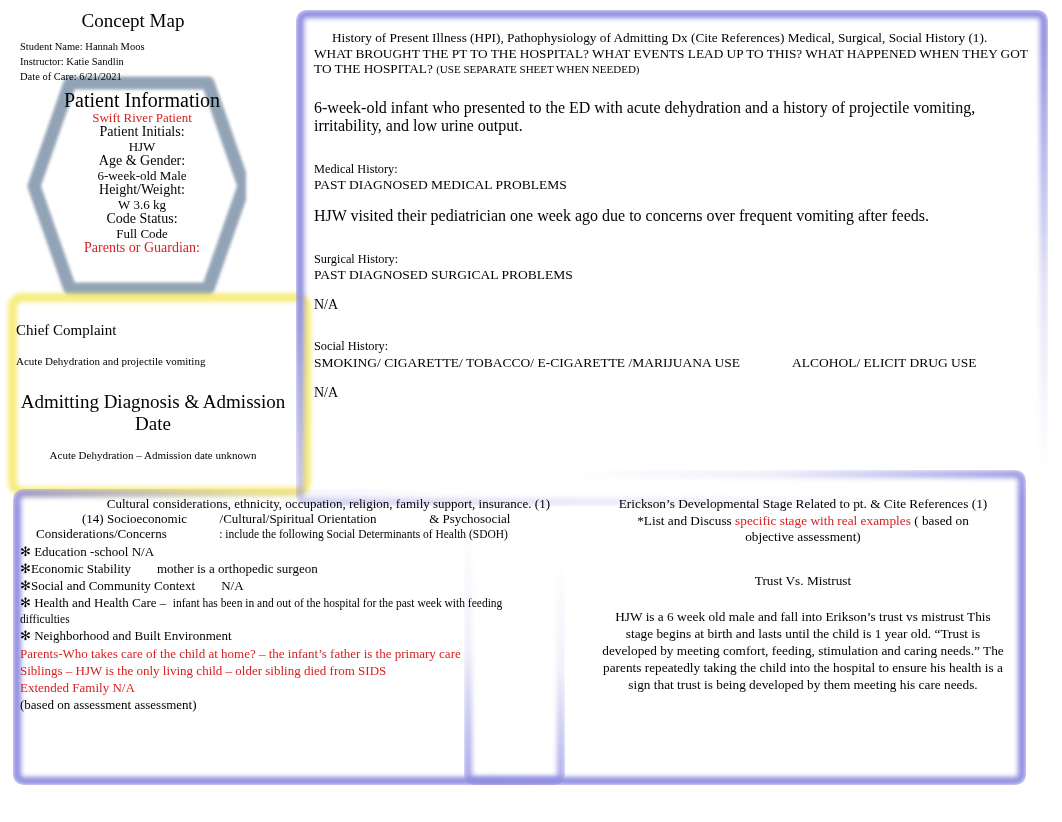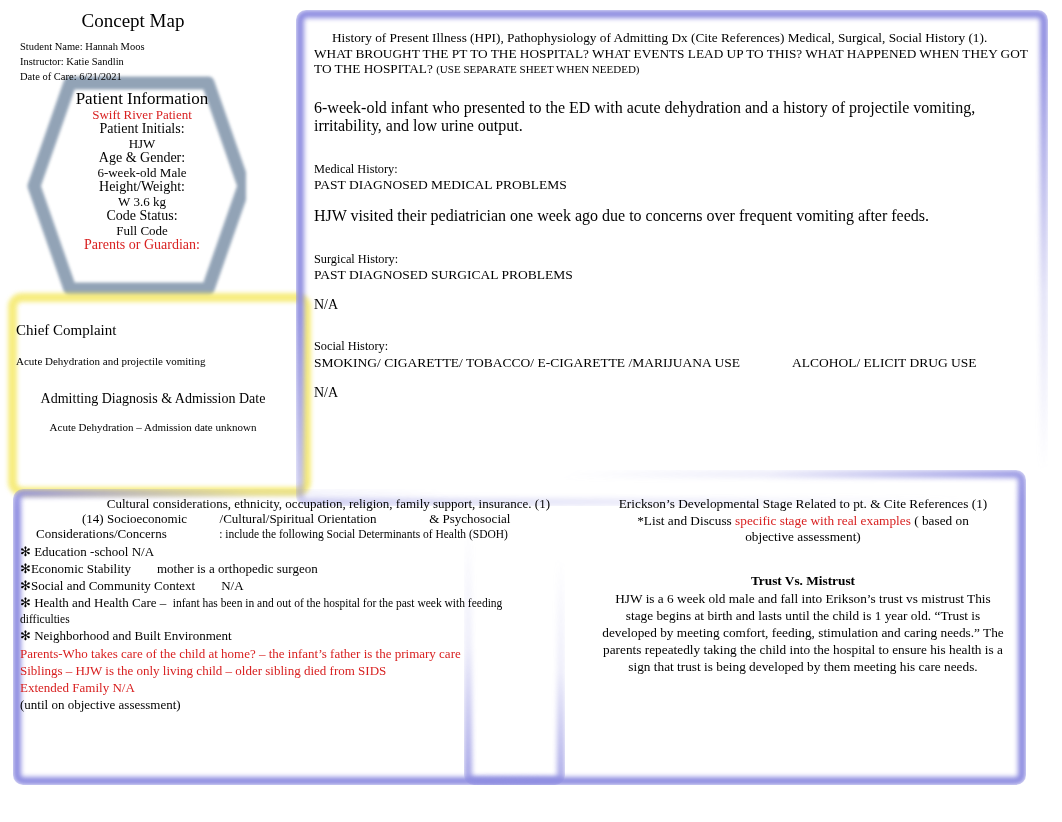--- a/index.html
+++ b/index.html
@@ -97,35 +97,35 @@
     font-size: 10.5px;
     line-height: 1.42;
   }
 
   .patient-info {
     left: 18px; top: 90px; width: 248px;
     text-align: center;
     font-size: 14px;
     line-height: 1.07;
   }
-  .patient-info .pi-title { font-size: 17px; }
+  .patient-info .pi-title { font-size: 20px; }
   .red { color: #d81f1f; }
   .pi-val { font-size: 13px; }
 
   .chief {
     left: 16px; top: 322px; width: 272px;
   }
   .chief .hd { font-size: 15px; }
   .chief .bd { font-size: 11px; margin-top: 16px; }
 
   .admitting {
     left: 14px; top: 391px; width: 278px;
     text-align: center;
   }
-  .admitting .hd { font-size: 14px; }
+  .admitting .hd { font-size: 19px; }
   .admitting .bd { font-size: 11px; margin-top: 14px; }
 
   
   .hpi {
     left: 314px; top: 30px; width: 724px;
   }
   .hpi-head {
     font-size: 13.3px;
     line-height: 1.18;
   }
@@ -161,21 +161,21 @@
 
   
   .erickson {
     left: 600px; top: 496px; width: 406px;
     text-align: center;
     font-size: 13.3px;
     line-height: 1.2;
   }
   .erickson .e-head { line-height: 1.25; }
   .erickson .e-body { margin-top: 26px; line-height: 1.28; }
-  .erickson .e-stage { margin-bottom: 1px; font-weight: bold; }
+  .erickson .e-stage { margin-bottom: 19px; }
 </style>
 </head>
 <body>
 
 <svg class="shape hexagon" viewBox="0 0 238 222" xmlns="http://www.w3.org/2000/svg">
   <polygon points="62,8 200,8 236,111 200,214 62,214 26,111" fill="none" stroke="#8d9fb3" stroke-width="13" stroke-linejoin="round"></polygon>
 </svg>
 
 <div class="shape yellow-box"></div>
 <div class="shape hpi-box"></div>
@@ -276,21 +276,21 @@
   <div class="bullet-line">
     <span class="snow">✻</span> <span>Health and Health Care –</span>&nbsp;&nbsp;<span class="sdoh-sm">infant has been in and out of the hospital for the past week with feeding difficulties</span>
   </div>
   <div class="bullet-line">
     <span class="snow">✻</span> <span>Neighborhood and Built Environment</span>
   </div>
 
   <div class="red bullet-line">Parents-Who takes care of the child at home? – the infant’s father is the primary care</div>
   <div class="red bullet-line">Siblings – HJW is the only living child – older sibling died from SIDS</div>
   <div class="red bullet-line">Extended Family N/A</div>
-  <div class="bullet-line">(until on objective assessment)</div>
+  <div class="bullet-line">(based on assessment assessment)</div>
 </div>
 
 <div class="abs erickson">
   <div class="e-head">
     <div>Erickson’s Developmental Stage Related to pt. &amp; Cite References (1)</div>
     <div>
       <span>*List and Discuss</span>
       <span class="red">specific  stage with real examples</span>
       <span>( based on</span>
     </div>

